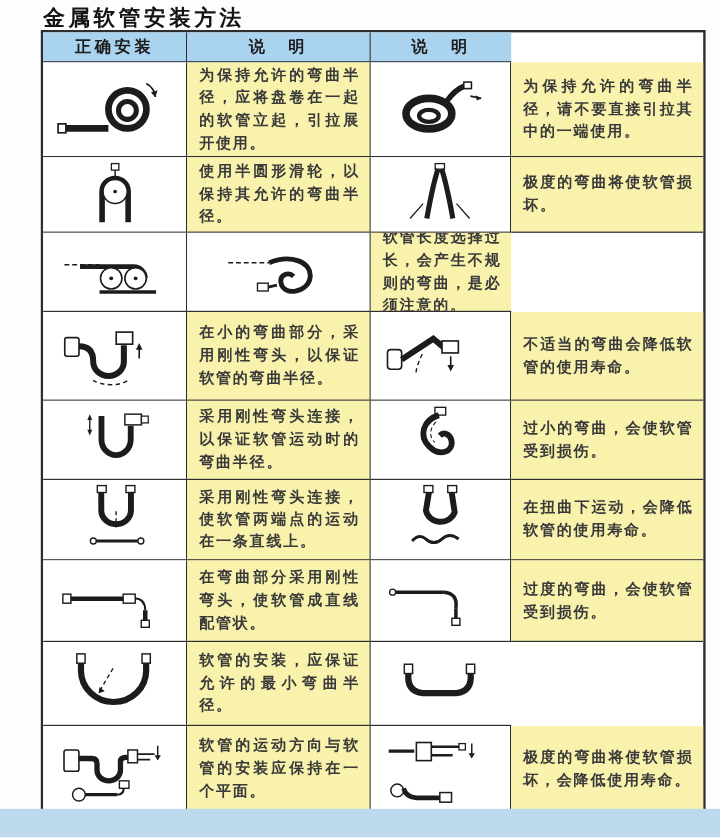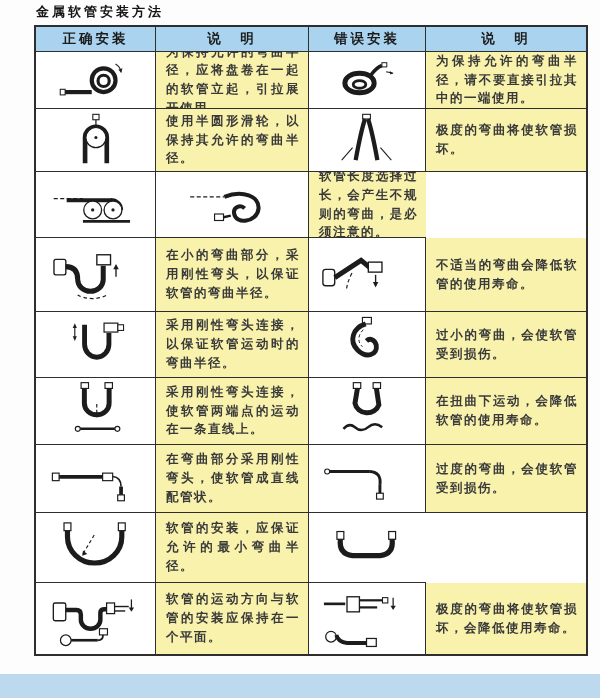--- a/index.html
+++ b/index.html
@@ -4,21 +4,21 @@
 <style>
   html,body{margin:0;padding:0}
   body{
     width:600px;height:698px;position:relative;overflow:hidden;
     background:#fdfdfd;
     font-family:"Liberation Sans",sans-serif;
   }
   .title{
     margin:3px 0 0 36px;
     font-family:"DejaVu Serif",serif;
-    font-size:13px;font-weight:bold;color:#141414;
+    font-size:18px;font-weight:bold;color:#141414;
     letter-spacing:3px;
   }
   .table{
     position:absolute;left:34px;top:25px;width:550px;
     border:2px solid #2e2e2e;background:#fff;
   }
   .row{display:grid;grid-template-columns:120px 153px 117px 160px;}
   .cell{
     box-sizing:border-box;overflow:hidden;
     border-right:1px solid #2e2e2e;border-bottom:1px solid #2e2e2e;
@@ -46,25 +46,24 @@
 </head>
 <body>
 
 <h1 class="title">金属软管安装方法</h1>
 
 <div class="table">
 
   <div class="row header">
     <div class="cell">正确安装</div>
     <div class="cell">说　明</div>
-    <div class="cell">错误安装</div>
     <div class="cell">说　明</div>
   </div>
 
-  <div class="row" style="height:57px">
+  <div class="row" style="height:79px">
     <div class="cell img">
       <svg viewBox="0 0 120 72">
         <rect x="9" y="49" width="7" height="8" fill="#fff" stroke="#1c1c1c" stroke-width="1.5"></rect>
         <line x1="16" y1="53" x2="54" y2="53" stroke="#1c1c1c" stroke-width="6"></line>
         <circle cx="71" cy="36" r="17" fill="none" stroke="#1c1c1c" stroke-width="6"></circle>
         <circle cx="71" cy="37" r="8" fill="none" stroke="#1c1c1c" stroke-width="4.5"></circle>
         <path d="M88 13 Q95 17 96 25" fill="none" stroke="#1c1c1c" stroke-width="1.6"></path>
         <path d="M96 25 l-4 -4 l6 -2 z" fill="#1c1c1c"></path>
       </svg>
     </div>

